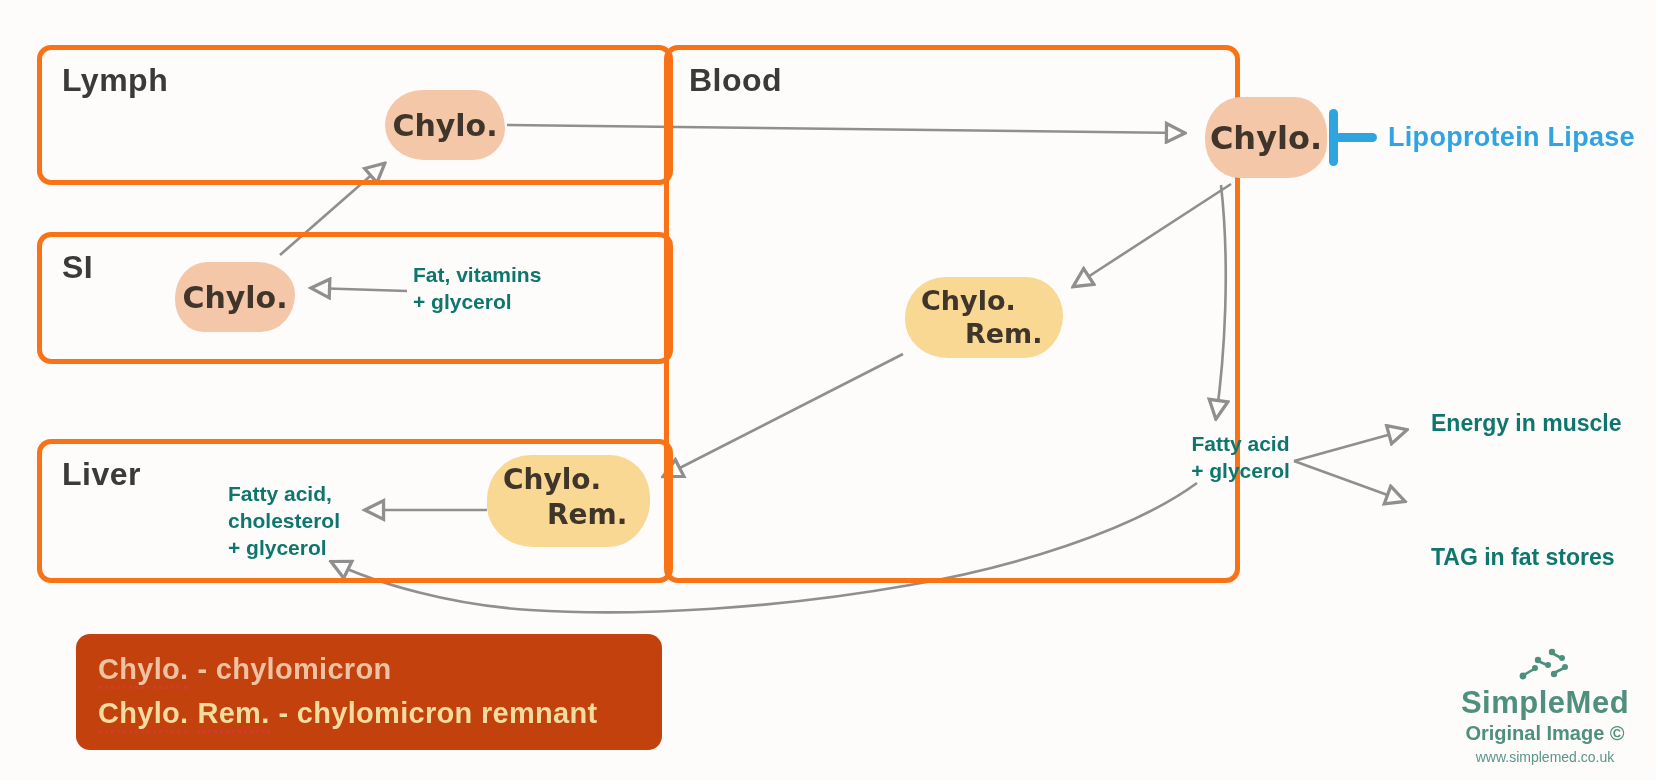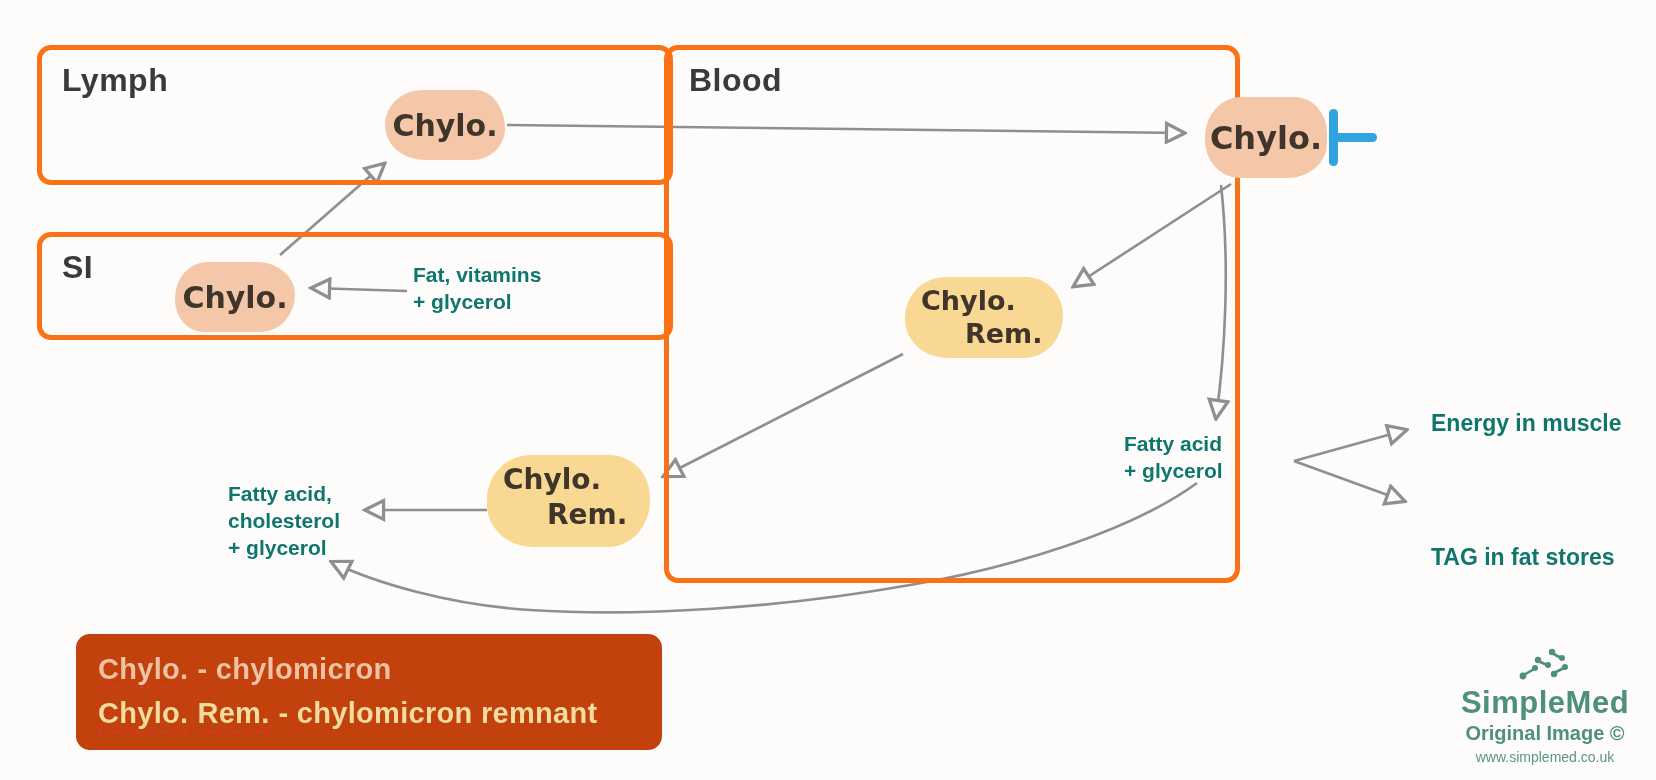--- a/index.html
+++ b/index.html
@@ -7,21 +7,21 @@
   .stage {
     position:relative; width:1656px; height:780px;
     background:#fdfcfb; overflow:hidden;
     font-family:"Liberation Sans", sans-serif;
   }
   .arrows { position:absolute; left:0; top:0; width:1656px; height:780px; pointer-events:none; }
 
   
   .box { position:absolute; border:5px solid #f97316; border-radius:14px; background:transparent; }
   .box-lymph { left:37px;  top:45px;  width:636px; height:140px; }
-  .box-si    { left:37px;  top:232px; width:636px; height:108px;padding-left:34px; }
+  .box-si    { left:37px;  top:232px; width:636px; height:132px;padding-left:34px; }
   .box-liver { left:37px;  top:439px; width:636px; height:144px; }
   .box-blood { left:664px; top:45px;  width:576px; height:538px; }
   .box-label { position:absolute; left:20px; top:12px; font-size:32px; font-weight:bold; color:#3a3a3a; letter-spacing:.5px; }
 
   
   .pill { position:absolute; display:flex; align-items:center; justify-content:center;
           color:#40352a; font-family:"DejaVu Sans", sans-serif; font-weight:600; }
   .peach  { background:#f5c7a9; }
   .yellow { background:#f8d893; }
   .p-lymph-chylo { left:385px;  top:90px;  width:120px; height:70px; font-size:30px;
@@ -35,21 +35,21 @@
                  border-radius:42px 38px 40px 44px / 42px 40px 44px 40px; }
   .p-liver-rem { left:487px; top:455px; width:163px; height:92px; font-size:28px;
                  border-radius:44px 40px 42px 46px / 44px 42px 46px 42px; }
   .pill2 .l1 { display:block; padding-left:16px; }
   .pill2 .l2 { display:block; padding-left:60px; margin-top:2px; }
 
   
   .note { position:absolute; font-weight:bold; color:#0f766e; font-size:21px; line-height:27px; }
   .t-fat-vitamins   { left:413px;  top:261px; }
   .t-liver-products { left:228px;  top:480px; }
-  .t-blood-products { left:1124px; top:430px; width:145px; text-align:left; }
+  .t-blood-products { left:1168px; top:430px; width:145px; text-align:center; }
   .t-energy { left:1431px; top:410px; font-size:23px;text-align:center; }
   .t-tag    { left:1431px; top:496px; font-size:23px;margin-top:48px; }
   .t-lpl    { position:absolute; left:1388px; top:122px; font-size:27px; font-weight:bold; color:#2fa4e0; letter-spacing:.3px; }
 
   
   .lpl-v { position:absolute; left:1329px; top:109px; width:9px;  height:57px; background:#2fa4e0; border-radius:5px; z-index:3; }
   .lpl-h { position:absolute; left:1335px; top:133px; width:42px; height:9px;  background:#2fa4e0; border-radius:5px; z-index:3; }
 
   
   .legend { position:absolute; left:76px; top:634px; width:586px; height:116px;
@@ -91,20 +91,23 @@
       <path d="M 1197,483 C 1130,532 1010,568 910,585 C 780,608 640,617 530,610 C 450,605 375,583 332,562" marker-end="url(#ah)"></path>
     </g>
   </svg>
 
   <div class="box box-lymph">
     <span class="box-label">Lymph</span>
   </div>
   <div class="box box-si">
     <span class="box-label">SI</span>
   </div>
+  <div class="box box-liver">
+    <span class="box-label">Liver</span>
+  </div>
   <div class="box box-blood">
     <span class="box-label">Blood</span>
   </div>
 
   <div class="pill peach p-lymph-chylo">
     <span>Chylo.</span>
   </div>
   <div class="pill peach p-si-chylo">
     <span>Chylo.</span>
   </div>
@@ -135,20 +138,21 @@
   </div>
   <div class="note t-blood-products">
     <div>Fatty acid</div>
     <div>+ glycerol</div>
   </div>
   <div class="note t-energy">Energy in muscle</div>
   <div class="note t-tag">TAG in fat stores</div>
 
   <div class="lpl-v"></div>
   <div class="lpl-h"></div>
+  <div class="t-lpl">Lipoprotein Lipase</div>
 
   <div class="legend">
     <div class="lg-line lg-1">
       <span class="lg-term">Chylo.</span><span class="lg-rest">- chylomicron</span>
     </div>
     <div class="lg-line lg-2">
       <span class="lg-term">Chylo.</span><span class="lg-term">Rem.</span><span class="lg-rest">- chylomicron remnant</span>
     </div>
   </div>
 

